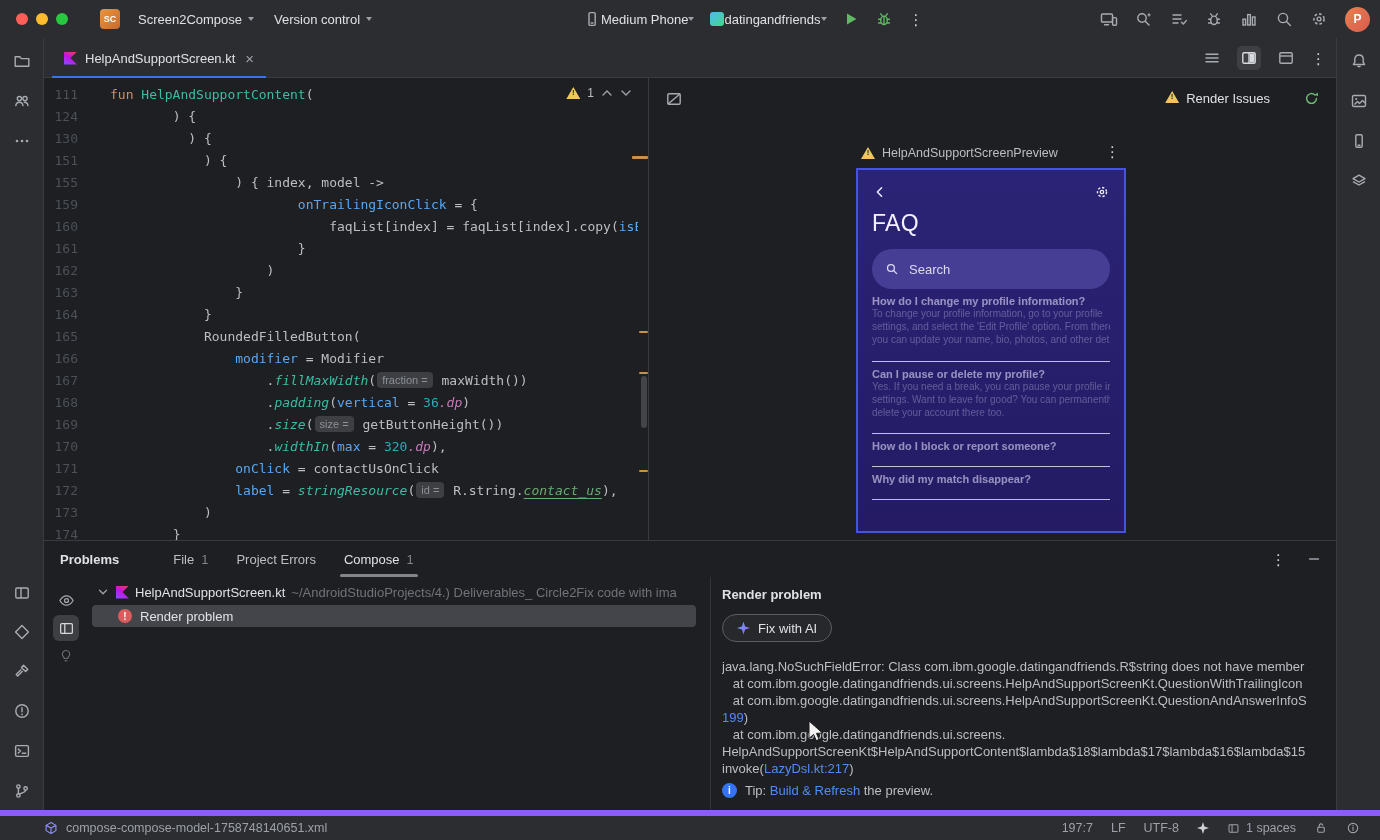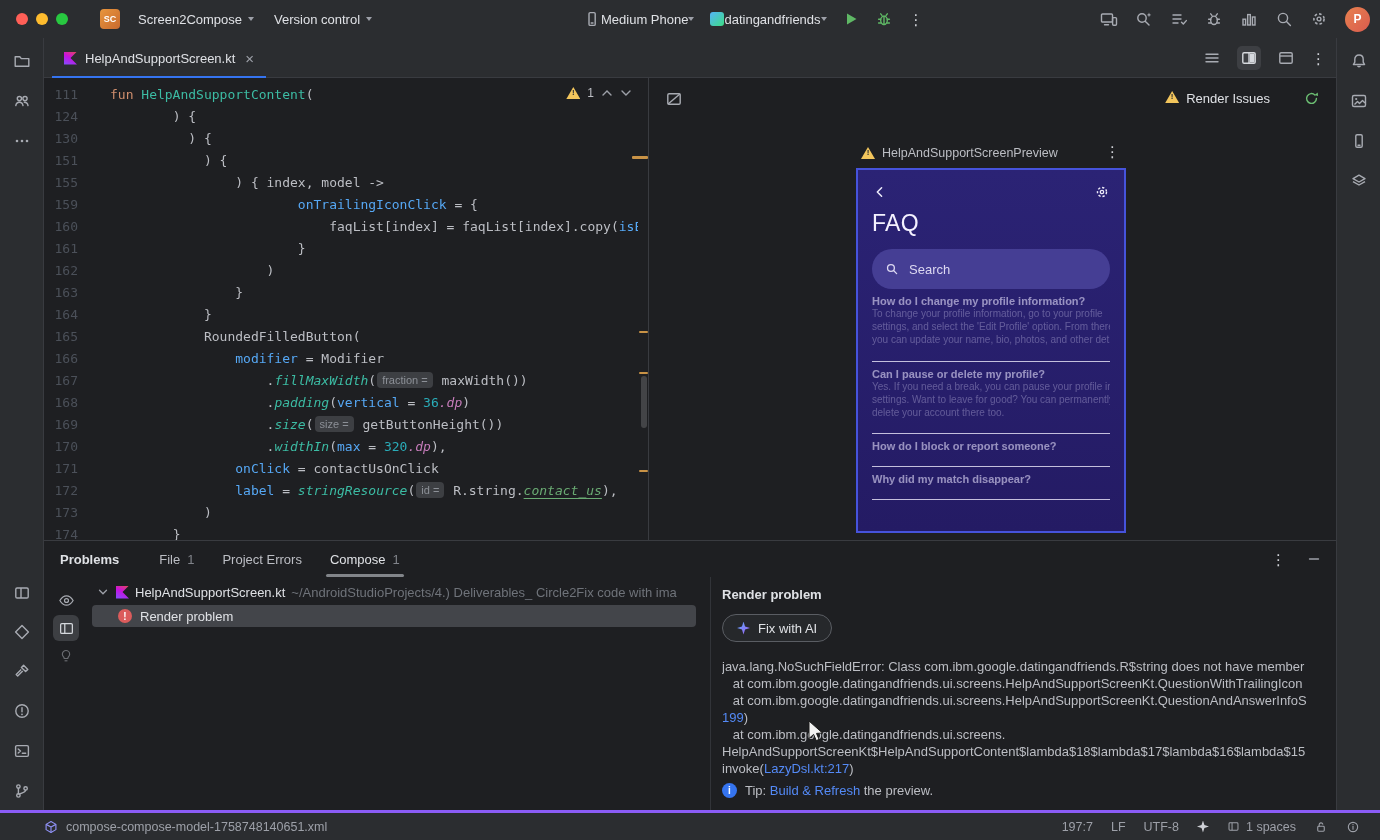--- a/index.html
+++ b/index.html
@@ -76,21 +76,21 @@
 .ph-top{margin-top:12px;display:flex;justify-content:space-between;align-items:center;height:20px;color:#EDEBFA}
 .ph-title{margin-top:8px;font-size:23px;letter-spacing:.3px;color:#F4F1FF}
 .ph-search{margin-top:12px;height:40px;border-radius:20px;background:#453E94;display:flex;align-items:center;gap:10px;padding:0 13px;color:#DDD9F2;font-size:13px}
 .pq{margin-top:6px;font-size:11px;font-weight:700;color:rgba(228,224,250,.60);white-space:nowrap;overflow:hidden}
 .pa{font-size:10px;line-height:13.2px;color:rgba(214,209,242,.34);white-space:nowrap;overflow:hidden}
 .pdiv{height:1px;background:rgba(236,233,250,.8);margin-top:14px}
 
 
 #bottom{position:absolute;left:44px;top:540px;width:1292px;height:270px;background:#1E1F22;border-top:1px solid #393B40;overflow:hidden}
 #bp-tabs{position:absolute;left:0;top:0;right:0;height:36px;display:flex;align-items:center;padding-left:16px}
-.bp-title{font-size:13px;font-weight:700;color:#DFE1E5;margin-right:26px}
+.bp-title{font-size:13px;font-weight:700;color:#DFE1E5;margin-right:40px}
 .ptab{position:relative;height:36px;display:flex;align-items:center;gap:7px;padding:0 14px;font-size:13px;color:#BCBEC4}
 .ptab .pt-count{color:#80838A}
 .ptab.active{color:#DFE1E5}
 .ptab.active::after{content:"";position:absolute;left:10px;right:10px;bottom:0;height:3px;background:#82858A;border-radius:2px}
 #bp-winbtns{position:absolute;right:16px;top:0;height:36px;display:flex;align-items:center;gap:22px}
 #bp-tools{position:absolute;left:7px;top:46px;width:30px;display:flex;flex-direction:column;gap:2px;align-items:center}
 .tool-btn{width:26px;height:26px;border-radius:6px;display:flex;align-items:center;justify-content:center}
 .tool-btn.sel{background:#3D3F43}
 .tool-btn.dim{opacity:.55}
 #bp-tree{position:absolute;left:44px;top:40px;width:616px;height:120px;overflow:hidden}
@@ -107,21 +107,21 @@
 .fix-btn{margin-top:12px;display:inline-flex;align-items:center;gap:8px;height:28px;padding:0 14px;
   border:1px solid #5A5D63;border-radius:14px;background:#26282B;color:#DFE1E5;font-size:13px}
 #stack{margin-top:16px}
 .stl{height:17px;line-height:17px;font-size:13px;white-space:pre;overflow:hidden;color:#BCBEC4}
 .lnk{color:#548AF7}
 .tip-row{margin-top:6px;display:flex;align-items:center;gap:8px;font-size:13px;color:#BCBEC4}
 .infoicon{width:15px;height:15px;border-radius:50%;background:#3574F0;color:#fff;font-size:10px;font-weight:700;
   display:flex;align-items:center;justify-content:center;flex:none}
 
 
-#statusbar{position:absolute;left:0;top:810px;width:1380px;height:30px;background:#2B2D30;border-top:3px solid #8b5cf6;
+#statusbar{position:absolute;left:0;top:810px;width:1380px;height:30px;background:#2B2D30;border-top:6px solid #8b5cf6;
   display:flex;padding:0 20px 0 44px;font-size:12.5px;color:#9DA0A8}
 #sb-left{display:flex;align-items:center;gap:8px}
 #sb-right{margin-left:auto;display:flex;align-items:center;gap:18px}
 .sb-item{display:flex;align-items:center;gap:6px}
 
 
 #cursor{position:absolute;left:805px;top:719px;pointer-events:none}
 </style>
 </head>
 <body>

